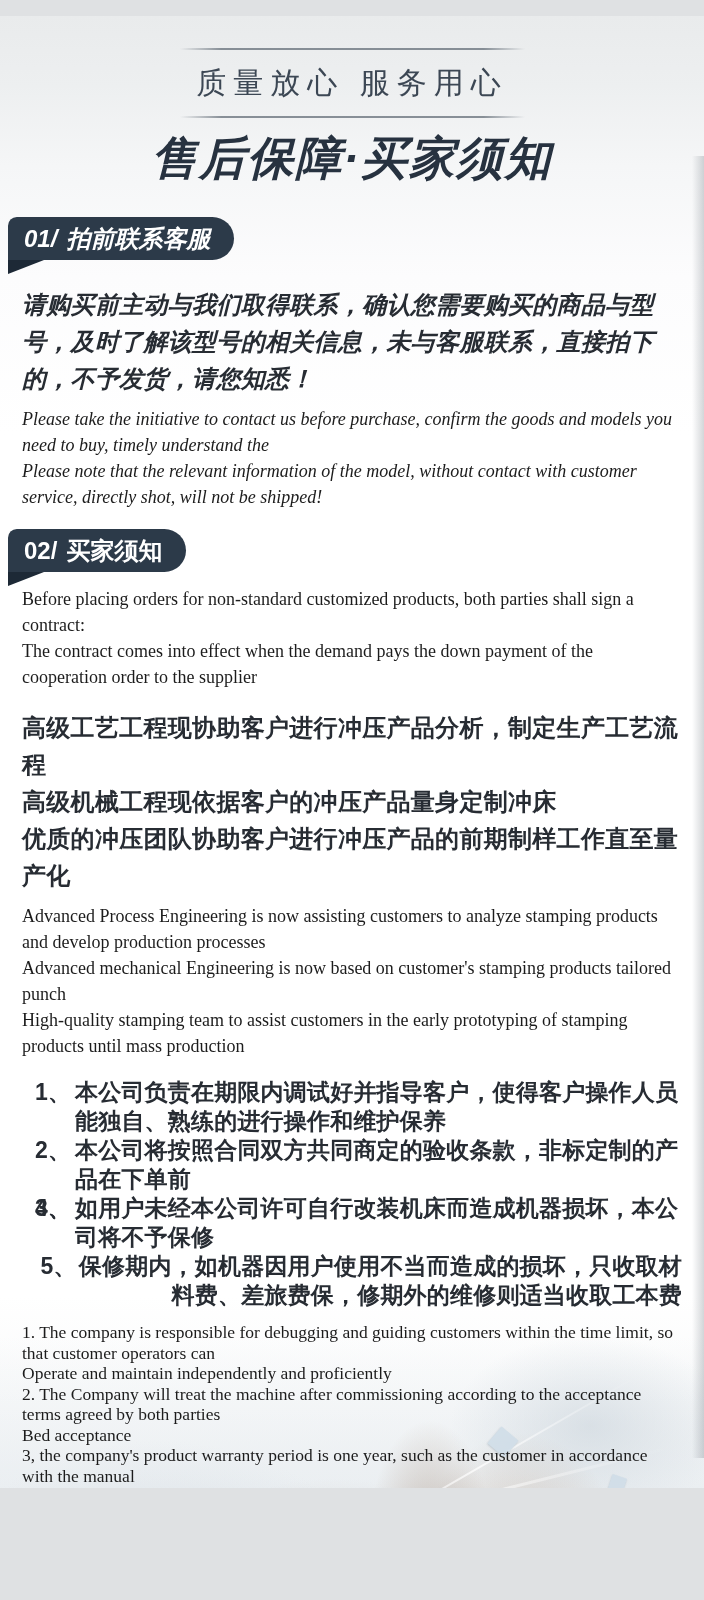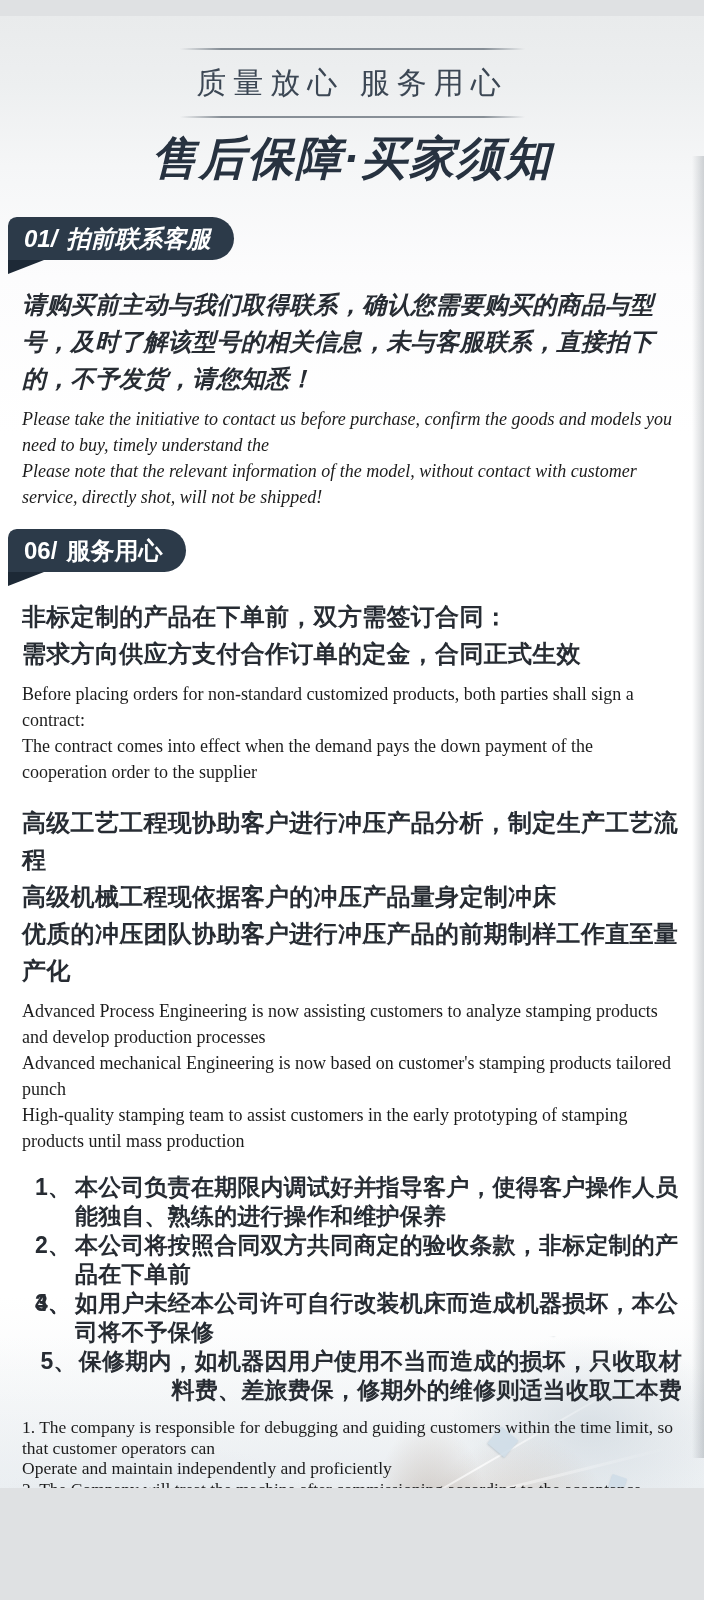--- a/index.html
+++ b/index.html
@@ -114,24 +114,22 @@
       <div class="badge">
         <span class="num">01/</span><span>拍前联系客服</span>
       </div>
       <p class="cn">请购买前主动与我们取得联系，确认您需要购买的商品与型号，及时了解该型号的相关信息，未与客服联系，直接拍下的，不予发货，请您知悉！</p>
       <p class="en">Please take the initiative to contact us before purchase, confirm the goods and models you need to buy, timely understand the
 Please note that the relevant information of the model, without contact with customer service, directly shot, will not be shipped!</p>
     </section>
 
     <section>
       <div class="badge">
-        <span class="num">06/</span><span>服务用心</span>
+        <span class="num">02/</span><span>买家须知</span>
       </div>
-      <p class="cn">非标定制的产品在下单前，双方需签订合同：
-需求方向供应方支付合作订单的定金，合同正式生效</p>
       <p class="en">Before placing orders for non-standard customized products, both parties shall sign a contract:
 The contract comes into effect when the demand pays the down payment of the cooperation order to the supplier</p>
     </section>
 
     <section>
       <p class="cn">高级工艺工程现协助客户进行冲压产品分析，制定生产工艺流程
 高级机械工程现依据客户的冲压产品量身定制冲床
 优质的冲压团队协助客户进行冲压产品的前期制样工作直至量产化</p>
       <p class="en">Advanced Process Engineering is now assisting customers to analyze stamping products and develop production processes
 Advanced mechanical Engineering is now based on customer's stamping products tailored punch

